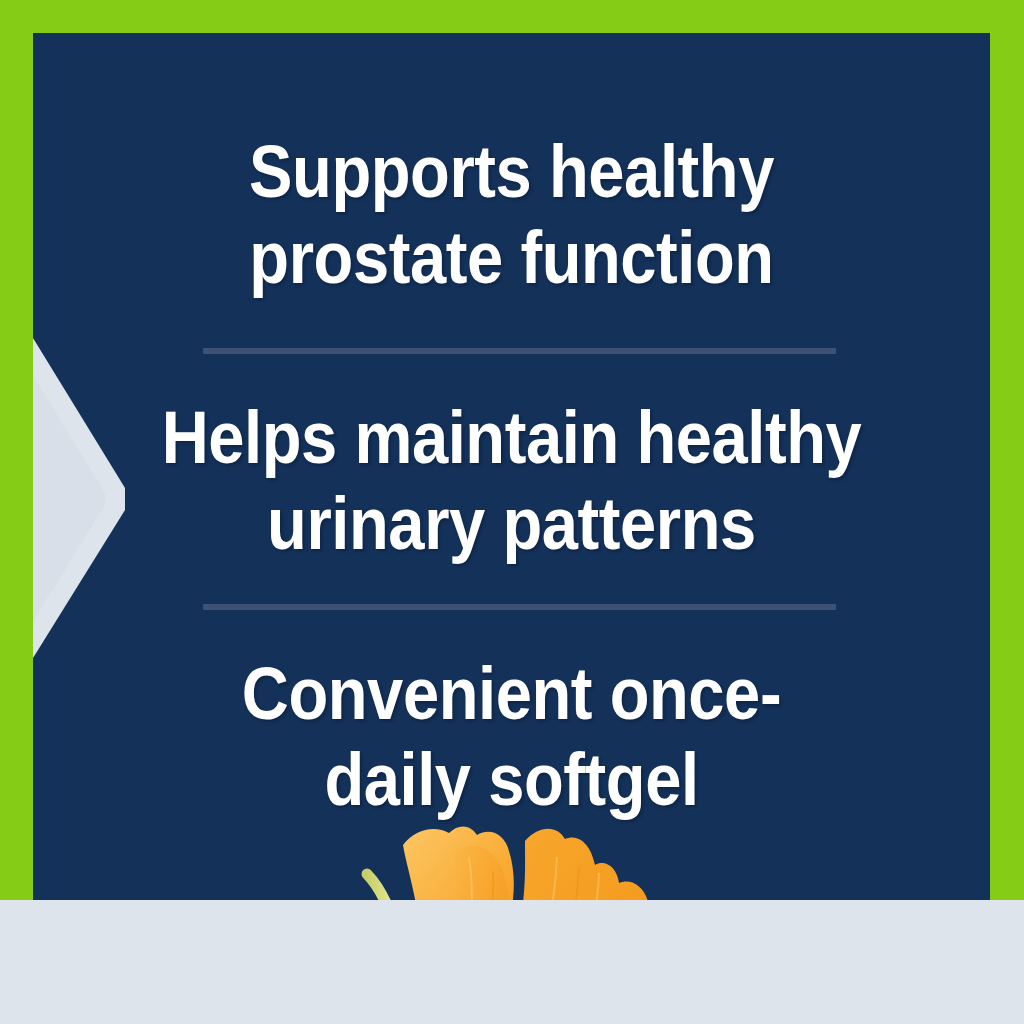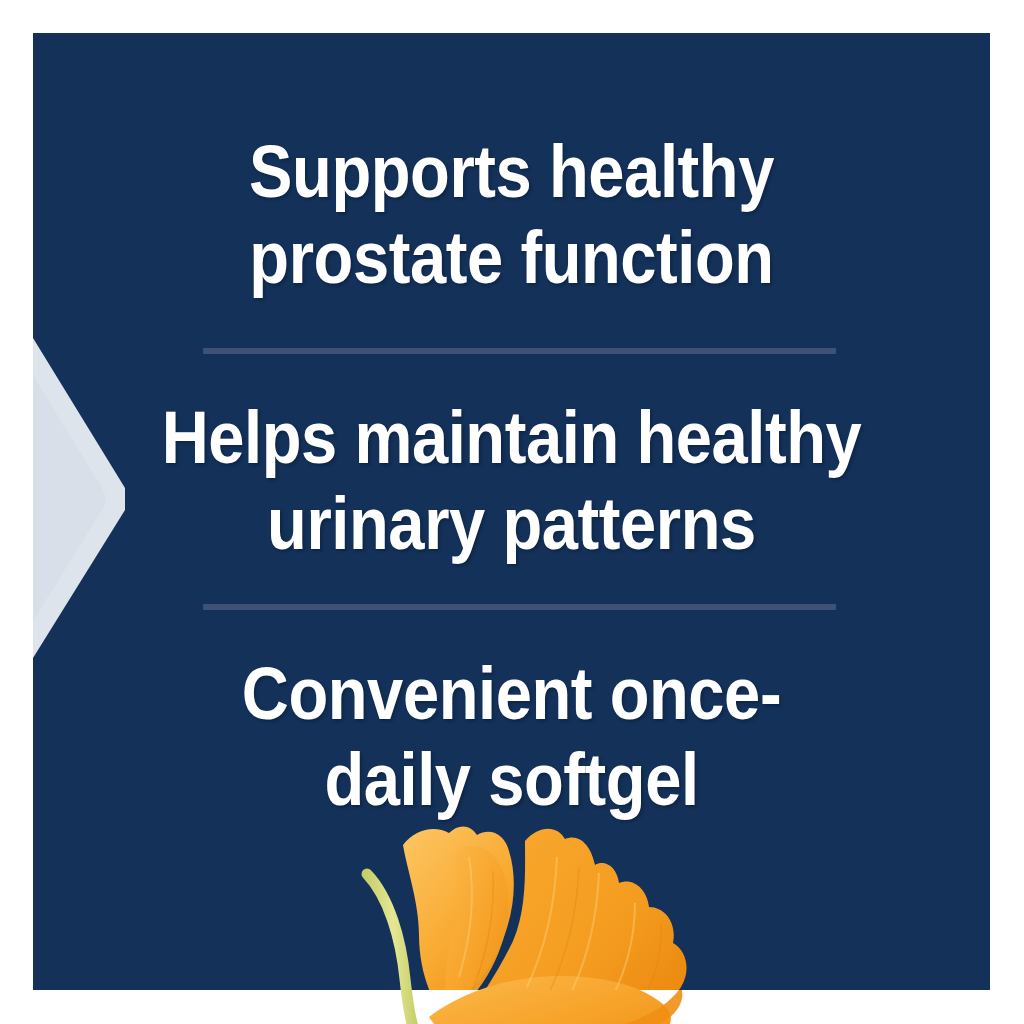--- a/index.html
+++ b/index.html
@@ -11,22 +11,22 @@
     width: 1024px;
     height: 1024px;
     background: #dee4ec;
     font-family: "Liberation Sans", sans-serif;
     overflow: hidden;
   }
 
   #stage {
     position: relative;
     width: 1024px;
-    height: 1024px;
-    background: #ffffff;
+    height: 900px;
+    background: #84cc16;
     overflow: hidden;
   }
 
   
   .panel {
     position: absolute;
     left: 33px;
     top: 33px;
     width: 957px;
     height: 957px;

